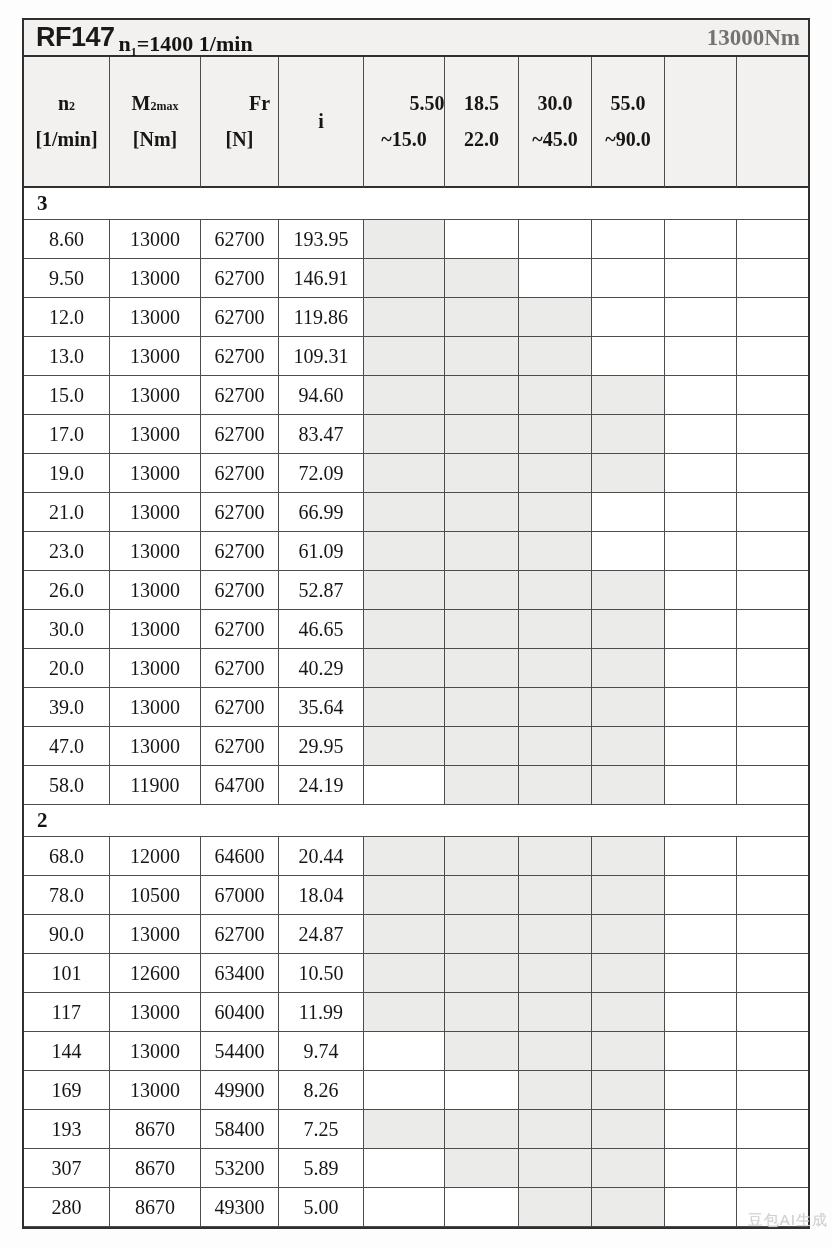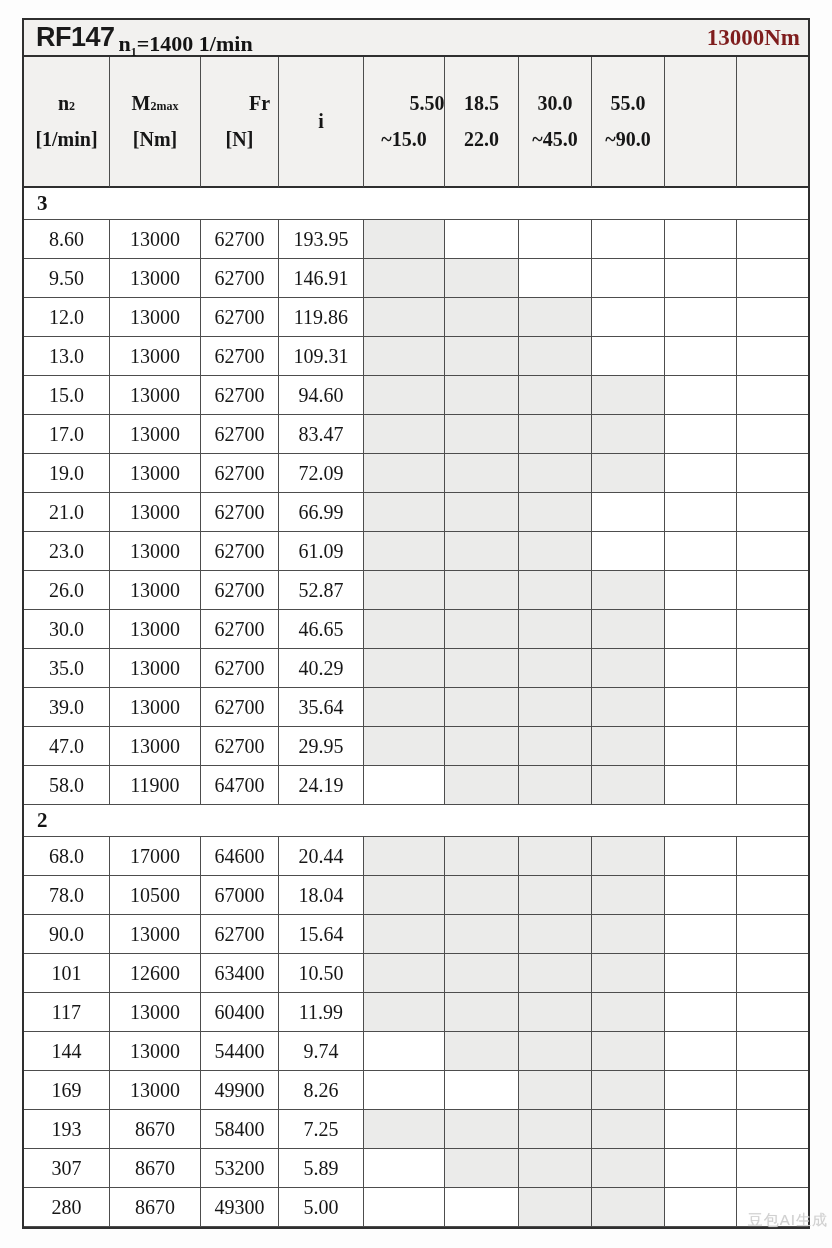--- a/index.html
+++ b/index.html
@@ -16,21 +16,21 @@
     height:37px; background:var(--header-bg,#f2f1ef);
     border-bottom:2px solid var(--border-dark,#2f2f2f);
     display:flex; align-items:center; padding:0 8px 0 12px;
   }
   .model {
     font-family:"Liberation Sans", sans-serif; font-weight:700;
     font-size:27px; letter-spacing:-0.5px; color:#1a1a1a;
   }
   .speed { font-weight:700; font-size:22px; color:#141414; margin-left:4px;margin-top:16px; }
   .speed sub, .hsub { font-size:12px; font-weight:700; }
-  .torque { margin-left:auto; font-weight:700; font-size:23px; color:#7f1d1d; }
+  .torque { margin-left:auto; font-weight:700; font-size:23px; color:#737373; }
 
   
   .grid {
     display:grid;
     grid-template-columns:86px 91px 78px 85px 81px 74px 73px 73px 72px auto;
     background:#fff;
   }
   .row { display:contents; }
 
   .hcell {
@@ -127,28 +127,28 @@
         <div class="row"><div class="cell">9.50</div><div class="cell">13000</div><div class="cell">62700</div><div class="cell">146.91</div><div class="cell shaded"></div><div class="cell shaded"></div><div class="cell"></div><div class="cell"></div><div class="cell"></div><div class="cell last"></div></div>
         <div class="row"><div class="cell">12.0</div><div class="cell">13000</div><div class="cell">62700</div><div class="cell">119.86</div><div class="cell shaded"></div><div class="cell shaded"></div><div class="cell shaded"></div><div class="cell"></div><div class="cell"></div><div class="cell last"></div></div>
         <div class="row"><div class="cell">13.0</div><div class="cell">13000</div><div class="cell">62700</div><div class="cell">109.31</div><div class="cell shaded"></div><div class="cell shaded"></div><div class="cell shaded"></div><div class="cell"></div><div class="cell"></div><div class="cell last"></div></div>
         <div class="row"><div class="cell">15.0</div><div class="cell">13000</div><div class="cell">62700</div><div class="cell">94.60</div><div class="cell shaded"></div><div class="cell shaded"></div><div class="cell shaded"></div><div class="cell shaded"></div><div class="cell"></div><div class="cell last"></div></div>
         <div class="row"><div class="cell">17.0</div><div class="cell">13000</div><div class="cell">62700</div><div class="cell">83.47</div><div class="cell shaded"></div><div class="cell shaded"></div><div class="cell shaded"></div><div class="cell shaded"></div><div class="cell"></div><div class="cell last"></div></div>
         <div class="row"><div class="cell">19.0</div><div class="cell">13000</div><div class="cell">62700</div><div class="cell">72.09</div><div class="cell shaded"></div><div class="cell shaded"></div><div class="cell shaded"></div><div class="cell shaded"></div><div class="cell"></div><div class="cell last"></div></div>
         <div class="row"><div class="cell">21.0</div><div class="cell">13000</div><div class="cell">62700</div><div class="cell">66.99</div><div class="cell shaded"></div><div class="cell shaded"></div><div class="cell shaded"></div><div class="cell"></div><div class="cell"></div><div class="cell last"></div></div>
         <div class="row"><div class="cell">23.0</div><div class="cell">13000</div><div class="cell">62700</div><div class="cell">61.09</div><div class="cell shaded"></div><div class="cell shaded"></div><div class="cell shaded"></div><div class="cell"></div><div class="cell"></div><div class="cell last"></div></div>
         <div class="row"><div class="cell">26.0</div><div class="cell">13000</div><div class="cell">62700</div><div class="cell">52.87</div><div class="cell shaded"></div><div class="cell shaded"></div><div class="cell shaded"></div><div class="cell shaded"></div><div class="cell"></div><div class="cell last"></div></div>
         <div class="row"><div class="cell">30.0</div><div class="cell">13000</div><div class="cell">62700</div><div class="cell">46.65</div><div class="cell shaded"></div><div class="cell shaded"></div><div class="cell shaded"></div><div class="cell shaded"></div><div class="cell"></div><div class="cell last"></div></div>
-        <div class="row"><div class="cell">35.0</div><div class="cell">13000</div><div class="cell">62700</div><div class="cell">40.29</div><div class="cell shaded"></div><div class="cell shaded"></div><div class="cell shaded"></div><div class="cell shaded"></div><div class="cell"></div><div class="cell last"></div></div>
+        <div class="row"><div class="cell">20.0</div><div class="cell">13000</div><div class="cell">62700</div><div class="cell">40.29</div><div class="cell shaded"></div><div class="cell shaded"></div><div class="cell shaded"></div><div class="cell shaded"></div><div class="cell"></div><div class="cell last"></div></div>
         <div class="row"><div class="cell">39.0</div><div class="cell">13000</div><div class="cell">62700</div><div class="cell">35.64</div><div class="cell shaded"></div><div class="cell shaded"></div><div class="cell shaded"></div><div class="cell shaded"></div><div class="cell"></div><div class="cell last"></div></div>
         <div class="row"><div class="cell">47.0</div><div class="cell">13000</div><div class="cell">62700</div><div class="cell">29.95</div><div class="cell shaded"></div><div class="cell shaded"></div><div class="cell shaded"></div><div class="cell shaded"></div><div class="cell"></div><div class="cell last"></div></div>
         <div class="row"><div class="cell">58.0</div><div class="cell">11900</div><div class="cell">64700</div><div class="cell">24.19</div><div class="cell"></div><div class="cell shaded"></div><div class="cell shaded"></div><div class="cell shaded"></div><div class="cell"></div><div class="cell last"></div></div>
         <div class="label-row">2</div>
-        <div class="row"><div class="cell">68.0</div><div class="cell">17000</div><div class="cell">64600</div><div class="cell">20.44</div><div class="cell shaded"></div><div class="cell shaded"></div><div class="cell shaded"></div><div class="cell shaded"></div><div class="cell"></div><div class="cell last"></div></div>
+        <div class="row"><div class="cell">68.0</div><div class="cell">12000</div><div class="cell">64600</div><div class="cell">20.44</div><div class="cell shaded"></div><div class="cell shaded"></div><div class="cell shaded"></div><div class="cell shaded"></div><div class="cell"></div><div class="cell last"></div></div>
         <div class="row"><div class="cell">78.0</div><div class="cell">10500</div><div class="cell">67000</div><div class="cell">18.04</div><div class="cell shaded"></div><div class="cell shaded"></div><div class="cell shaded"></div><div class="cell shaded"></div><div class="cell"></div><div class="cell last"></div></div>
-        <div class="row"><div class="cell">90.0</div><div class="cell">13000</div><div class="cell">62700</div><div class="cell">15.64</div><div class="cell shaded"></div><div class="cell shaded"></div><div class="cell shaded"></div><div class="cell shaded"></div><div class="cell"></div><div class="cell last"></div></div>
+        <div class="row"><div class="cell">90.0</div><div class="cell">13000</div><div class="cell">62700</div><div class="cell">24.87</div><div class="cell shaded"></div><div class="cell shaded"></div><div class="cell shaded"></div><div class="cell shaded"></div><div class="cell"></div><div class="cell last"></div></div>
         <div class="row"><div class="cell">101</div><div class="cell">12600</div><div class="cell">63400</div><div class="cell">10.50</div><div class="cell shaded"></div><div class="cell shaded"></div><div class="cell shaded"></div><div class="cell shaded"></div><div class="cell"></div><div class="cell last"></div></div>
         <div class="row"><div class="cell">117</div><div class="cell">13000</div><div class="cell">60400</div><div class="cell">11.99</div><div class="cell shaded"></div><div class="cell shaded"></div><div class="cell shaded"></div><div class="cell shaded"></div><div class="cell"></div><div class="cell last"></div></div>
         <div class="row"><div class="cell">144</div><div class="cell">13000</div><div class="cell">54400</div><div class="cell">9.74</div><div class="cell"></div><div class="cell shaded"></div><div class="cell shaded"></div><div class="cell shaded"></div><div class="cell"></div><div class="cell last"></div></div>
         <div class="row"><div class="cell">169</div><div class="cell">13000</div><div class="cell">49900</div><div class="cell">8.26</div><div class="cell"></div><div class="cell"></div><div class="cell shaded"></div><div class="cell shaded"></div><div class="cell"></div><div class="cell last"></div></div>
         <div class="row"><div class="cell">193</div><div class="cell">8670</div><div class="cell">58400</div><div class="cell">7.25</div><div class="cell shaded"></div><div class="cell shaded"></div><div class="cell shaded"></div><div class="cell shaded"></div><div class="cell"></div><div class="cell last"></div></div>
         <div class="row"><div class="cell">307</div><div class="cell">8670</div><div class="cell">53200</div><div class="cell">5.89</div><div class="cell"></div><div class="cell shaded"></div><div class="cell shaded"></div><div class="cell shaded"></div><div class="cell"></div><div class="cell last"></div></div>
         <div class="row"><div class="cell">280</div><div class="cell">8670</div><div class="cell">49300</div><div class="cell">5.00</div><div class="cell"></div><div class="cell"></div><div class="cell shaded"></div><div class="cell shaded"></div><div class="cell"></div><div class="cell last"></div></div>
       </div>
 
   </div>

